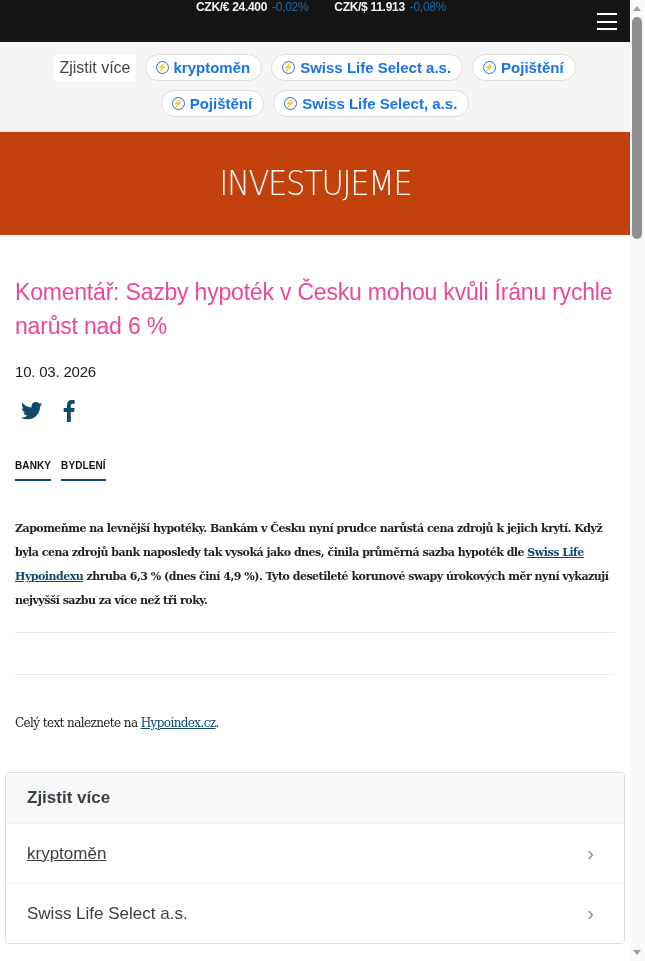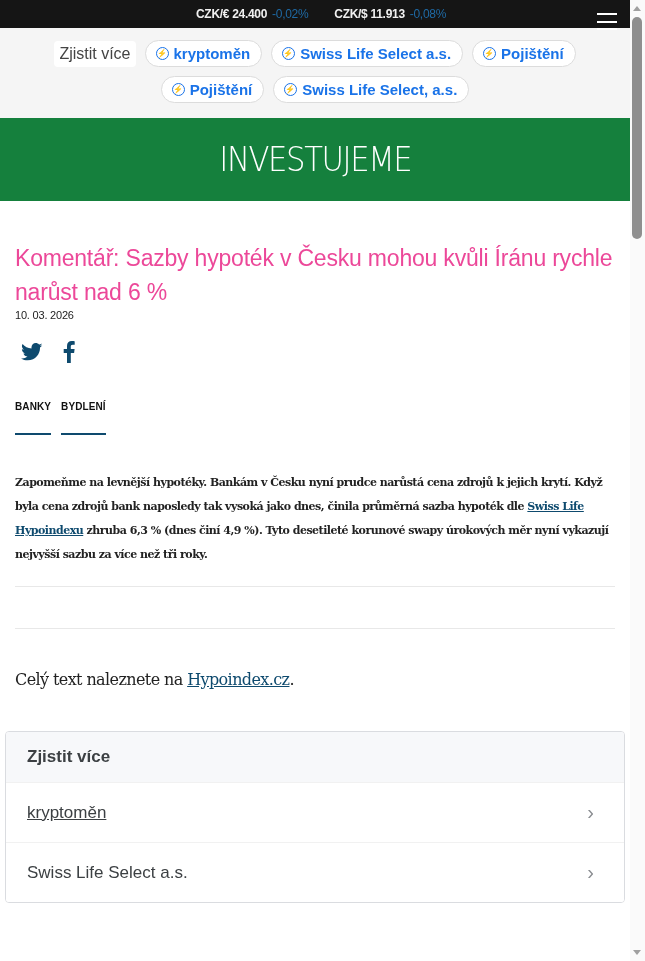--- a/index.html
+++ b/index.html
@@ -5,22 +5,22 @@
   html, body { margin: 0; padding: 0; }
   body {
     width: 645px; height: 961px; overflow: hidden; position: relative;
     background: #ffffff;
     font-family: "Liberation Sans", sans-serif;
   }
   .page { width: 630px; position: absolute; left: 0; top: 0; }
 
   
   .ticker {
-    height: 28px; background: #151515; position: relative;
-    display: flex; align-items: center; justify-content: center;
+    height: 42px; background: #151515; position: relative;
+    display: flex; justify-content: center;
   }
   .ticker-items { display: flex; gap: 26px; margin-left: 12px; font-size: 12px; }
   .rate { color: #f1f1f1; font-weight: bold; letter-spacing: -0.3px; }
   .rate .chg { color: #1f6aa5; font-weight: normal; margin-left: 5px; }
   .hamburger {
     position: absolute; right: 13px; top: 13px; width: 20px; height: 17px;
     display: flex; flex-direction: column; justify-content: space-between; cursor: pointer;
   }
   .hamburger span { display: block; height: 2px; background: #fff; }
 
@@ -39,51 +39,51 @@
     padding: 0 11px 0 10px; display: flex; align-items: center; gap: 5px; cursor: pointer;
     white-space: nowrap;
   }
   .chip .bolt {
     width: 11px; height: 11px; border: 1.5px solid #1a73e8; border-radius: 50%;
     display: inline-flex; align-items: center; justify-content: center; font-size: 8px; line-height: 1;
   }
 
   
   .banner {
-    background: #15803d; height: 83px; display: flex; align-items: center; justify-content: center;
+    background: #c2410c; height: 103px; display: flex; align-items: center; justify-content: center;
   }
   .logo {
     color: #ffffff; font-family: "DejaVu Sans", sans-serif; font-size: 33px;
     letter-spacing: -1.5px; font-weight: 300; transform: scaleX(0.93);
   }
 
   
   .article { padding: 0 15px; }
   .title {
     font-size: 23px; line-height: 34px; color: #ec4899; font-weight: normal;
     margin: 40px 0 0 0; letter-spacing: -0.2px;
   }
-  .date { font-size: 11px; color: #222; letter-spacing: -0.2px; }
+  .date { font-size: 15px; color: #222; margin-top: 20px; letter-spacing: -0.2px; }
   .share { display: flex; gap: 20px; margin-top: 18px; padding-left: 6px; height: 26px; align-items: center; }
   .share svg { display: block; cursor: pointer; }
   .tags { display: flex; gap: 10px; margin-top: 36px; }
   .tag {
-    font-size: 10px; font-weight: bold; color: #111; padding-bottom: 21px;
+    font-size: 10px; font-weight: bold; color: #111; padding-bottom: 8px;
     border-bottom: 2px solid #0e4a6e; cursor: pointer; letter-spacing: 0.1px;
   }
   .lead {
     font-family: "DejaVu Serif", serif; font-weight: bold; font-size: 11px;
     line-height: 24px; color: #222; margin-top: 36px; letter-spacing: -0.5px;
   }
   .lead a, .more a { color: #0e4a6e; text-decoration: underline; }
   .divider { height: 1px; background: #e8e8e8; }
   .div1 { margin-top: 19px; }
   .div2 { margin-top: 41px; }
   .more {
-    font-family: "DejaVu Serif", serif; font-size: 16px; color: #222; margin-top: 41px;
+    font-family: "DejaVu Serif", serif; font-size: 12px; color: #222; margin-top: 41px;
     letter-spacing: -0.6px;
   }
 
   
   .learn {
     margin: 42px 5px 0 5px; border: 1px solid #dadce0; border-radius: 4px; overflow: hidden;
   }
   .learn-head {
     background: #f7f8fa; height: 50px; padding-left: 21px; display: flex; align-items: center;
     font-size: 17px; font-weight: bold; color: #3c4043;

